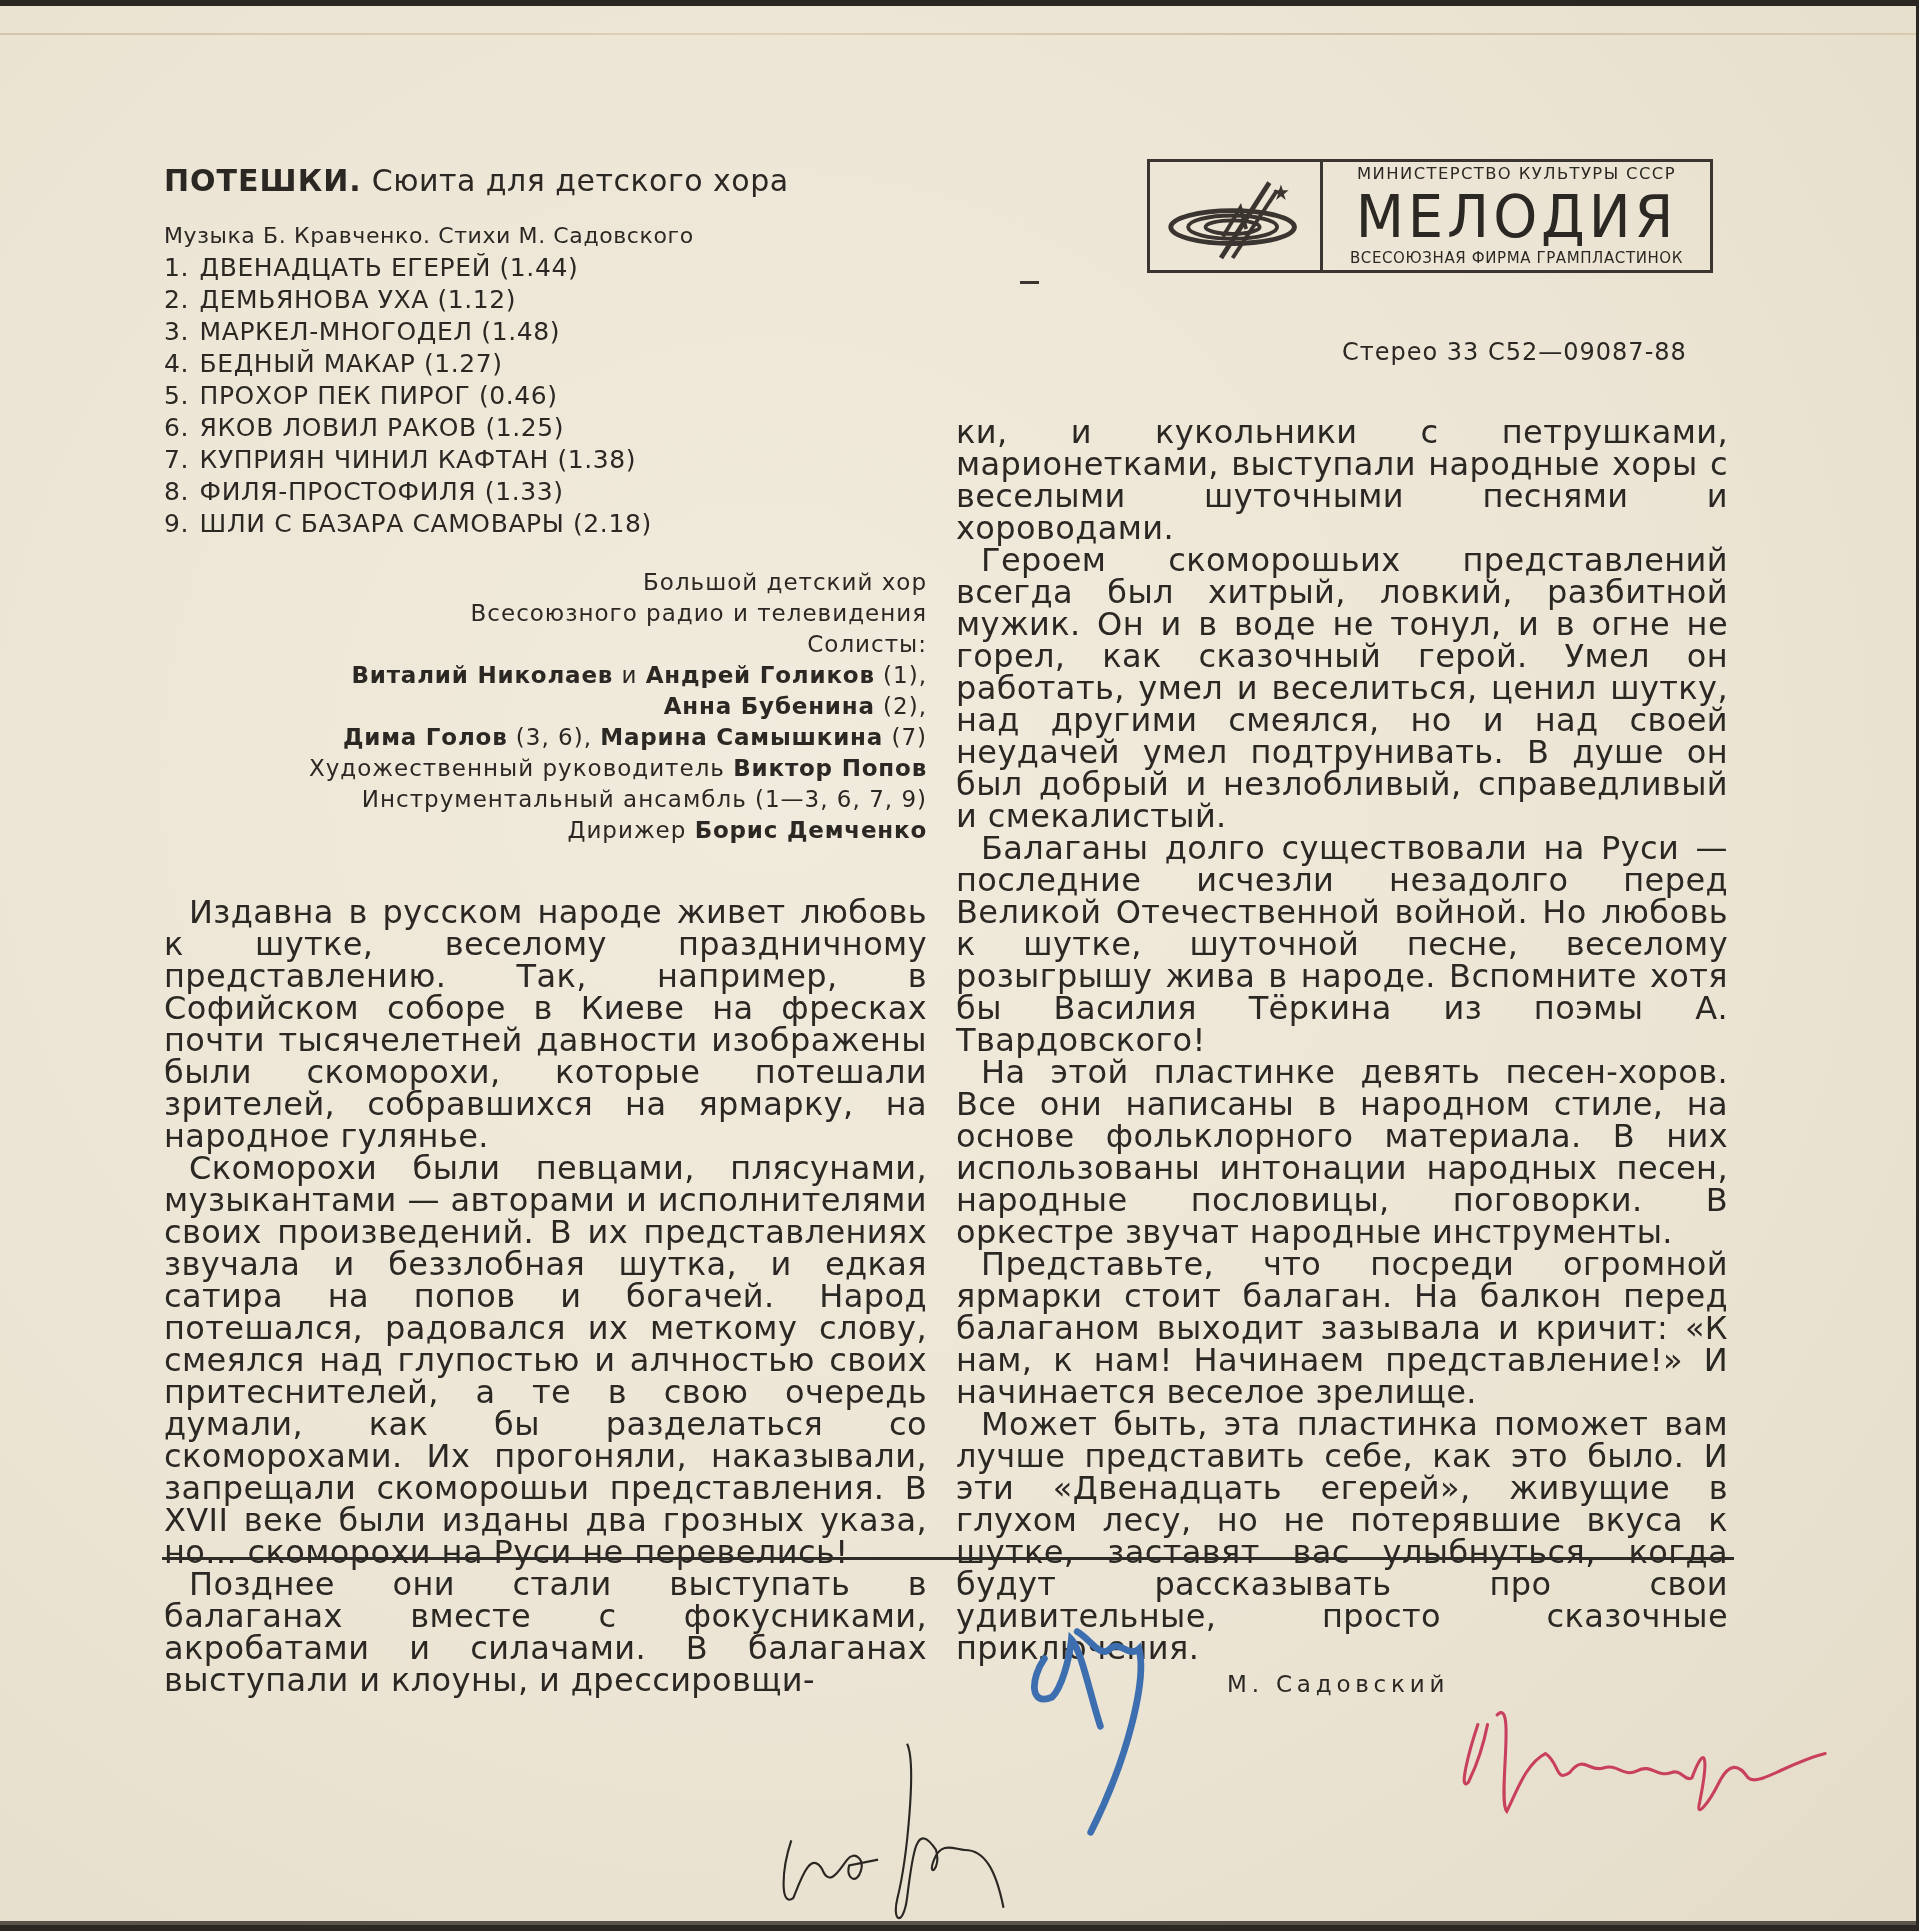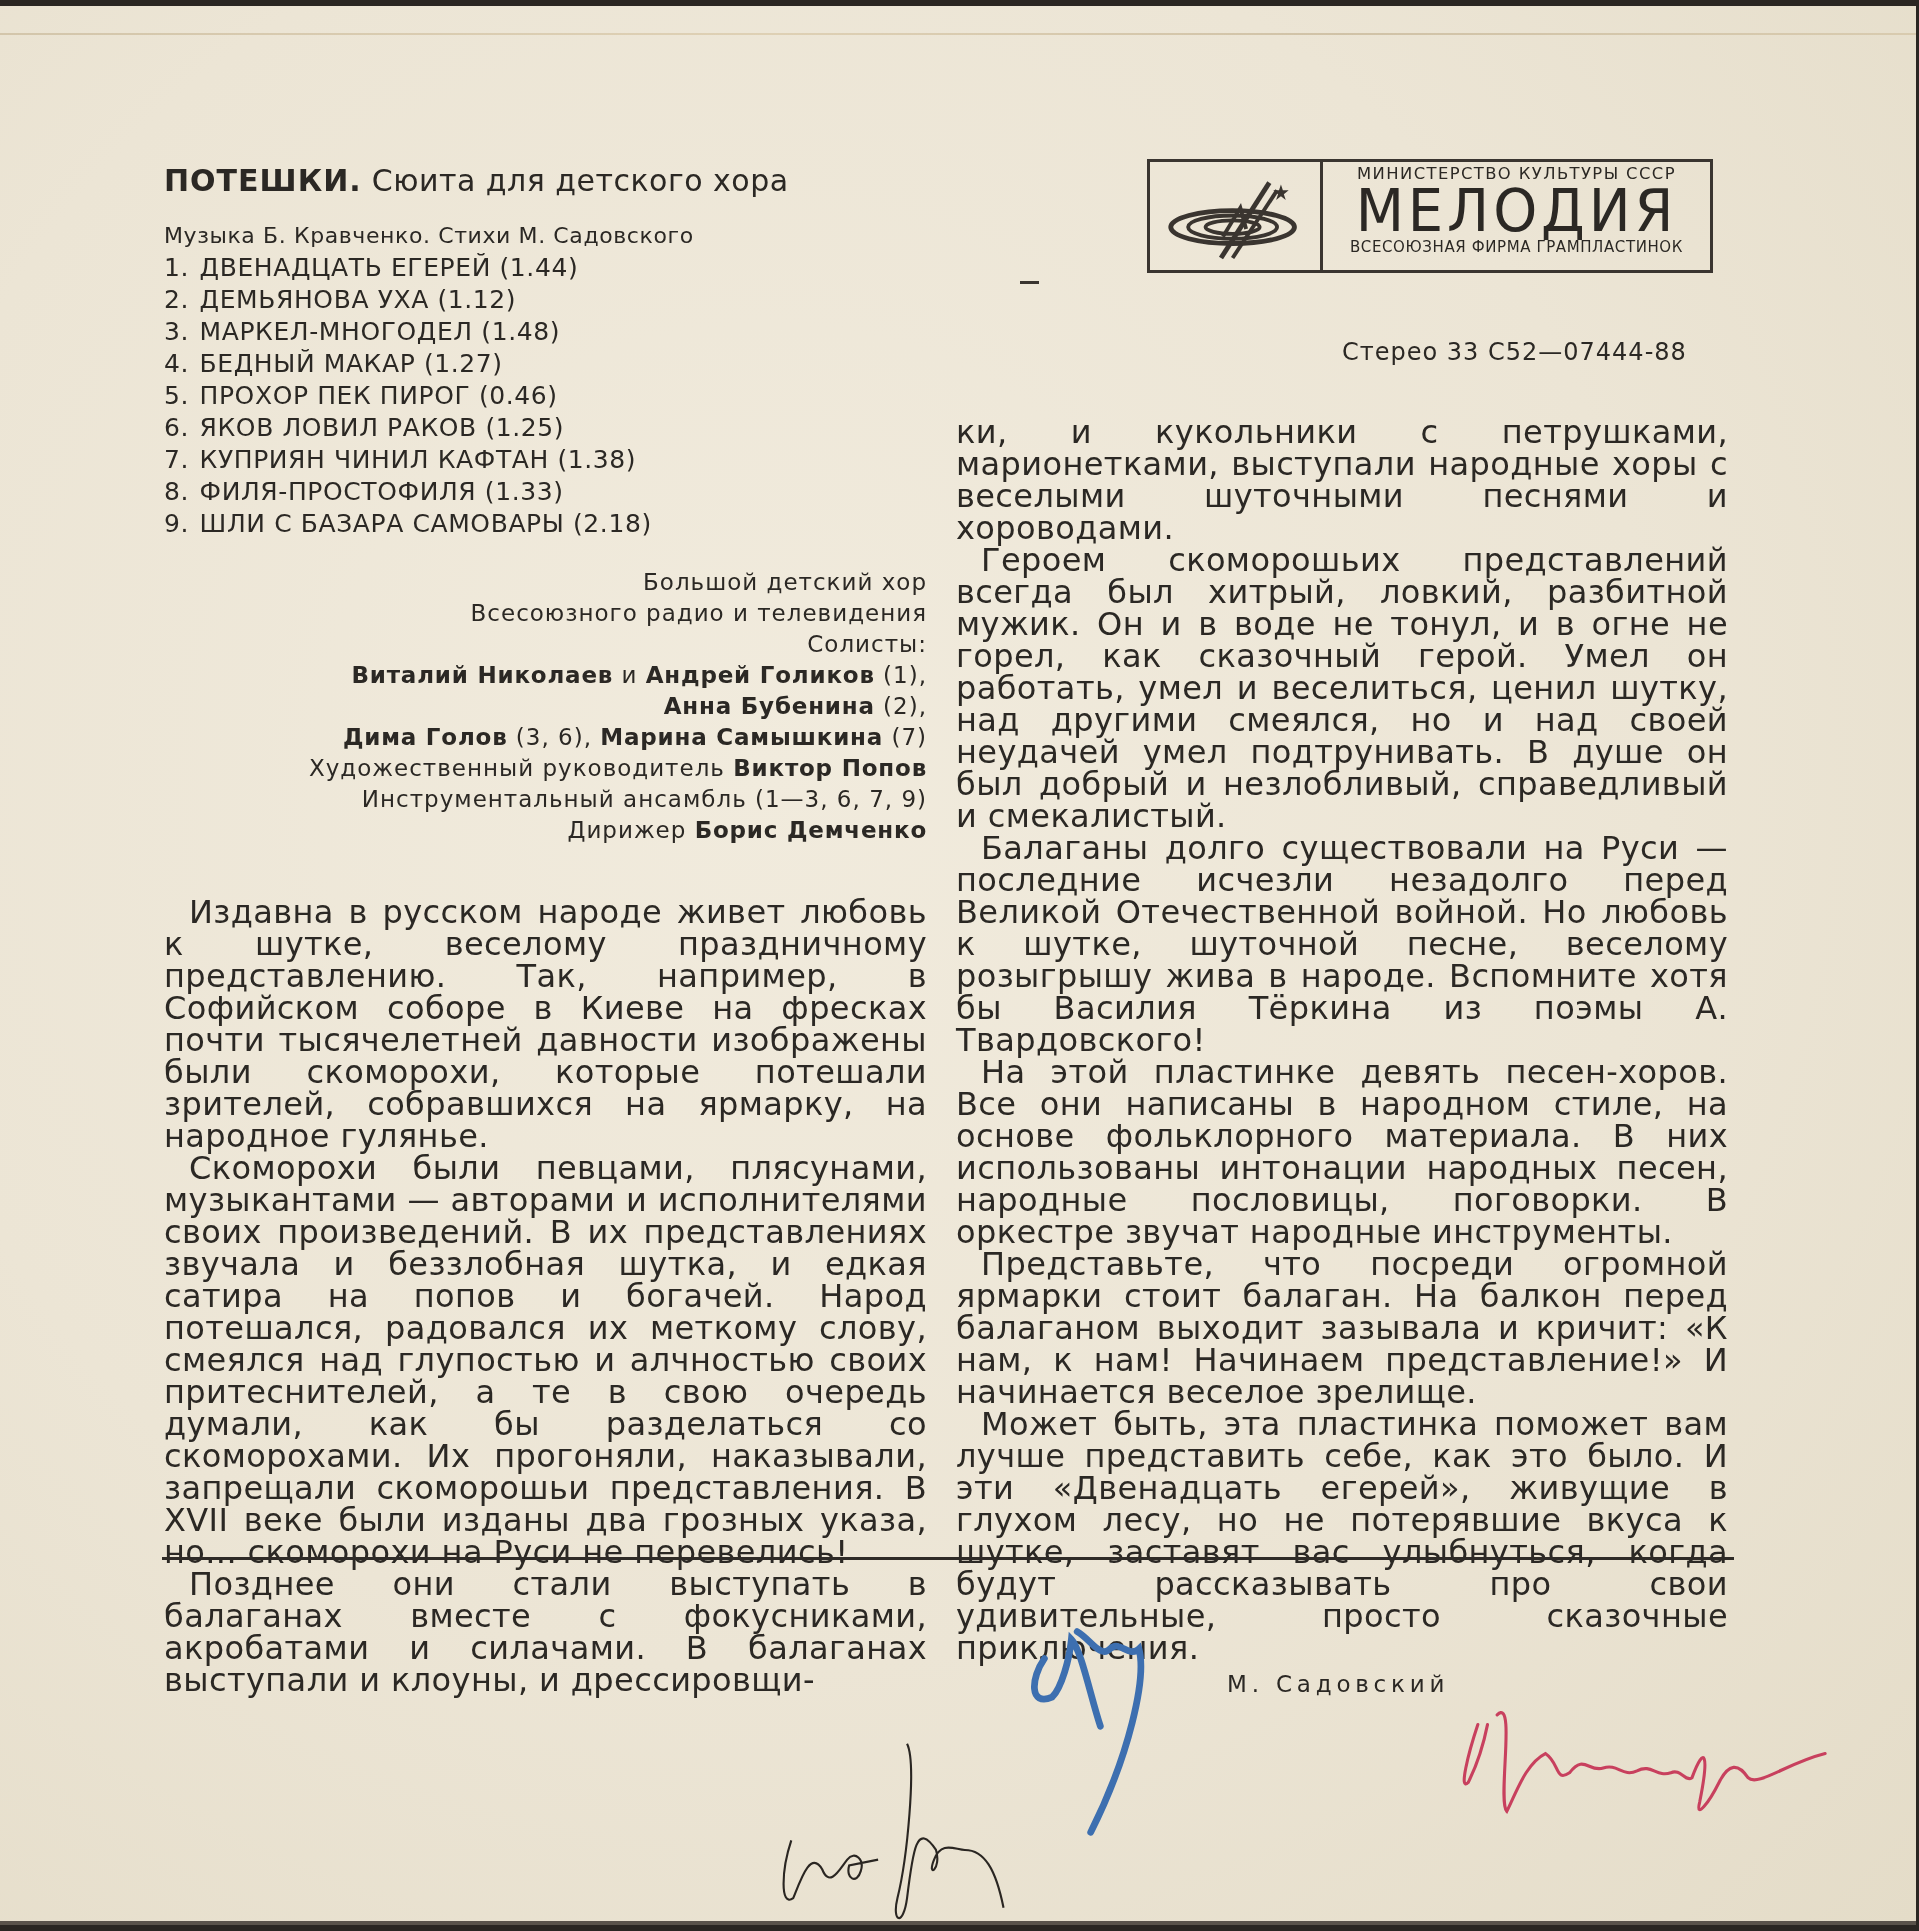--- a/index.html
+++ b/index.html
@@ -39,21 +39,21 @@
   .signature { text-align: center; font-size: 23px; letter-spacing: 4.8px; margin-top: 7.7px; padding-right: 7.7px; }
 
   .logo-box {
     position: absolute; left: 1147px; top: 153px; width: 566px; height: 114px;
     border: 3.9px solid #3a3530; display: flex; box-sizing: border-box;
   }
   .logo-emblem {
     width: 170px; height: 100%; border-right: 3.9px solid #3a3530;
     display: flex; align-items: center; justify-content: center;
   }
-  .logo-text { flex: 1; display: flex; flex-direction: column; align-items: center; justify-content: flex-start; padding: 1.9px 5.8px; }
+  .logo-text { flex: 1; display: flex; flex-direction: column; align-items: center; justify-content: space-between; padding: 1.9px 5.8px; }
   .logo-top { font-size: 16.4px; letter-spacing: 1.4px; line-height: 19.3px; }
   .logo-main { font-size: 56px; line-height: 56px; letter-spacing: 3.9px; font-weight: normal; font-family: "DejaVu Sans", sans-serif; transform: scaleY(1.05); }
   .logo-bottom { font-size: 15px; letter-spacing: 0.6px; line-height: 17.4px; }
   .catalog { position: absolute; left: 1342px; top: 332px; font-size: 24px; letter-spacing: 1px; white-space: nowrap; }
   .dash-mark { position: absolute; left: 1020px; top: 275px; width: 19.3px; height: 2.9px; background: #3a3530; }
 
   .footer-rule { position: absolute; left: 162px; top: 1551px; width: 1572px; height: 2.9px; background: #2f2b27; }
   .footer { position: absolute; left: 164px; top: 1564px; width: 1570px; font-size: 23px; letter-spacing: 0.8px; display: flex; justify-content: space-between; white-space: nowrap; }
   .copy-sym { display: inline-block; width: 27px; height: 27px; border: 2.4px solid #2b2824; border-radius: 50%; text-align: center; line-height: 27px; font-size: 19.3px; font-weight: bold; margin-right: 7.7px; vertical-align: -3.9px; box-sizing: border-box; }
 
@@ -135,21 +135,21 @@
         <polygon points="122,16 124,22 130,22 125,26 127,32 122,28 117,32 119,26 114,22 120,22" fill="#3a3530"></polygon>
       </svg>
     </div>
     <div class="logo-text">
       <div class="logo-top">МИНИСТЕРСТВО КУЛЬТУРЫ СССР</div>
       <div class="logo-main">МЕЛОДИЯ</div>
       <div class="logo-bottom">ВСЕСОЮЗНАЯ ФИРМА ГРАМПЛАСТИНОК</div>
     </div>
   </div>
   <div class="dash-mark"></div>
-  <div class="catalog">Стерео 33 С52—07444-88</div>
+  <div class="catalog">Стерео 33 С52—09087-88</div>
 
   <div class="col right">
     <div class="body-text">
       <p class="cont">ки, и кукольники с петрушками, марионетками, выступали народные хоры с веселыми шуточными песнями и хороводами.</p>
       <p>Героем скоморошьих представлений всегда был хитрый, ловкий, разбитной мужик. Он и в воде не тонул, и в огне не горел, как сказочный герой. Умел он работать, умел и веселиться, ценил шутку, над другими смеялся, но и над своей неудачей умел подтрунивать. В душе он был добрый и незлобливый, справедливый и смекалистый.</p>
       <p>Балаганы долго существовали на Руси — последние исчезли незадолго перед Великой Отечественной войной. Но любовь к шутке, шуточной песне, веселому розыгрышу жива в народе. Вспомните хотя бы Василия Тёркина из поэмы А. Твардовского!</p>
       <p>На этой пластинке девять песен-хоров. Все они написаны в народном стиле, на основе фольклорного материала. В них использованы интонации народных песен, народные пословицы, поговорки. В оркестре звучат народные инструменты.</p>
       <p>Представьте, что посреди огромной ярмарки стоит балаган. На балкон перед балаганом выходит зазывала и кричит: «К нам, к нам! Начинаем представление!» И начинается веселое зрелище.</p>
       <p>Может быть, эта пластинка поможет вам лучше представить себе, как это было. И эти «Двенадцать егерей», живущие в глухом лесу, но не потерявшие вкуса к шутке, заставят вас улыбнуться, когда будут рассказывать про свои удивительные, просто сказочные приключения.</p>
     </div>

